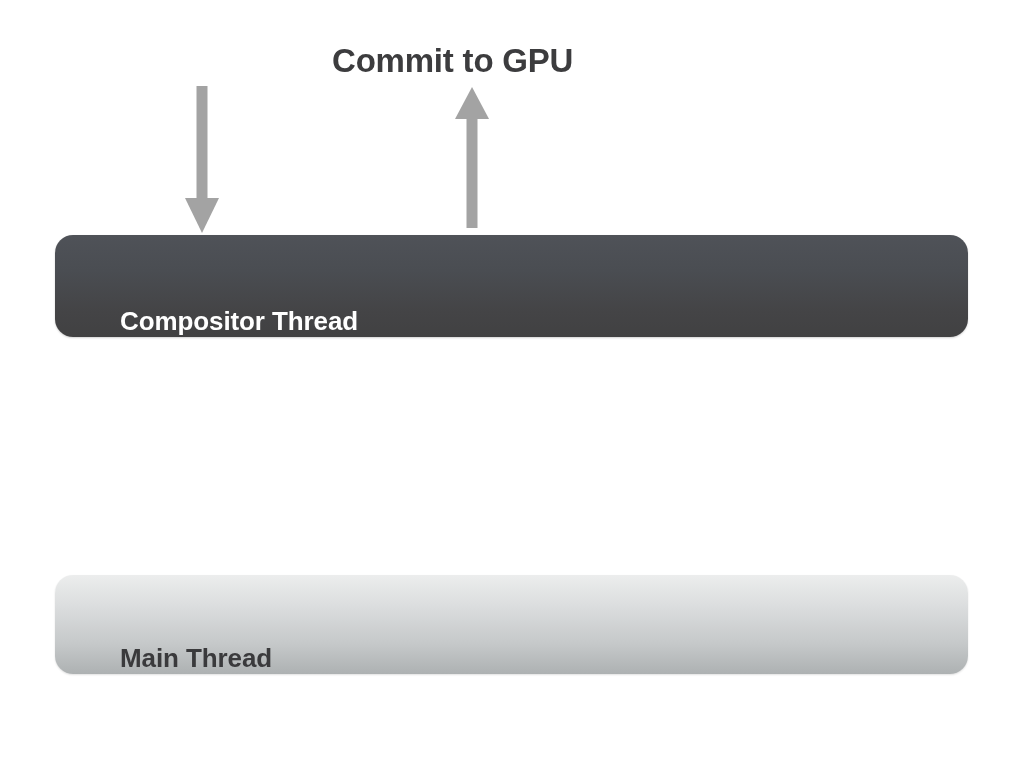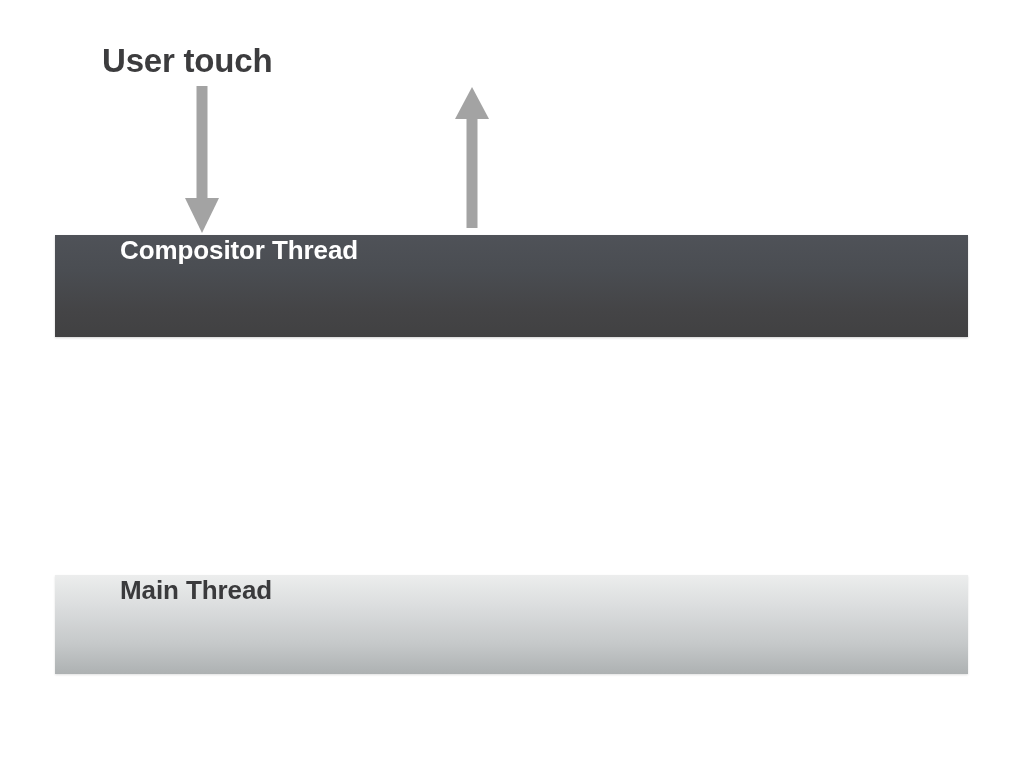--- a/index.html
+++ b/index.html
@@ -58,21 +58,22 @@
     height: 148px;
   }
 
   
   .thread-bar {
     position: absolute;
     left: 55px;
     width: 913px;
     box-sizing: border-box;
     display: flex;
-    align-items: flex-start;
+    align-items: flex-end;
+    border-radius: 18px;
   }
   .thread-bar-label {
     font-family: "Liberation Sans", sans-serif;
     font-weight: bold;
     font-size: 26px;
     letter-spacing: -0.1px;
     white-space: nowrap;
     padding-left: 65px;
   }
 
@@ -95,22 +96,22 @@
   }
   #bar-main-thread .thread-bar-label {
     color: #3a3a3c;
   }
 </style>
 </head>
 <body>
 
 <div id="stage">
 
-  <div class="top-label" id="label-user-touch">User touch</div>
 
+  <div class="top-label" id="label-commit-gpu">Commit to GPU</div>
 
   <svg class="arrow" id="arrow-user-touch" viewBox="0 0 44 150" width="44" height="150">
     <rect x="16.5" y="0" width="11" height="118" fill="#a3a3a3"></rect>
     <polygon points="5,112 39,112 22,147" fill="#a3a3a3"></polygon>
   </svg>
 
   <svg class="arrow" id="arrow-commit-gpu" viewBox="0 0 44 148" width="44" height="148">
     <rect x="16.5" y="30" width="11" height="114" fill="#a3a3a3"></rect>
     <polygon points="22,3 39,35 5,35" fill="#a3a3a3"></polygon>
   </svg>

